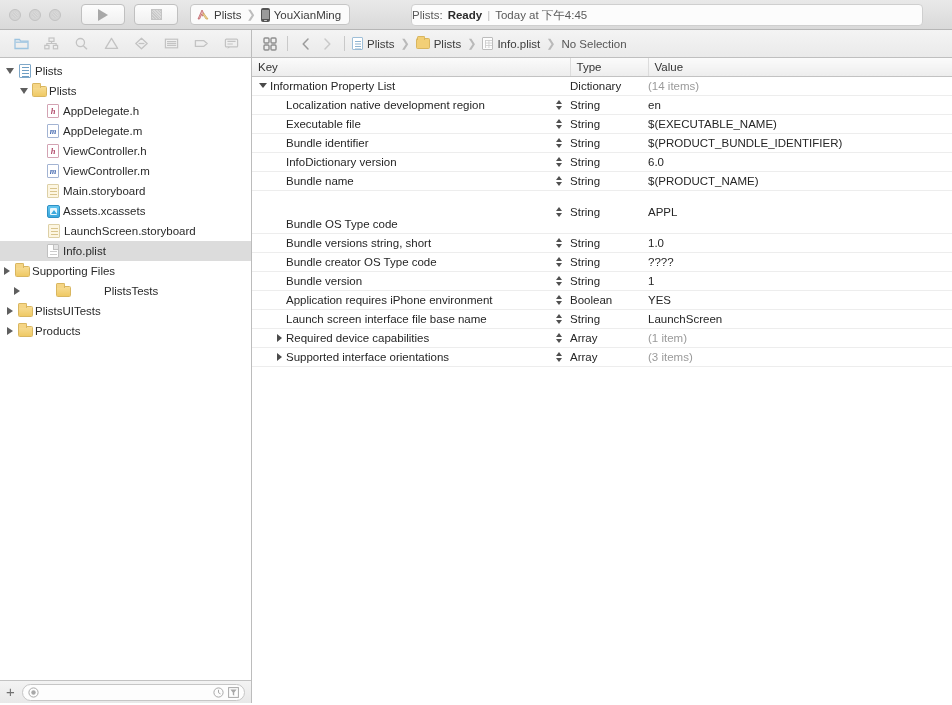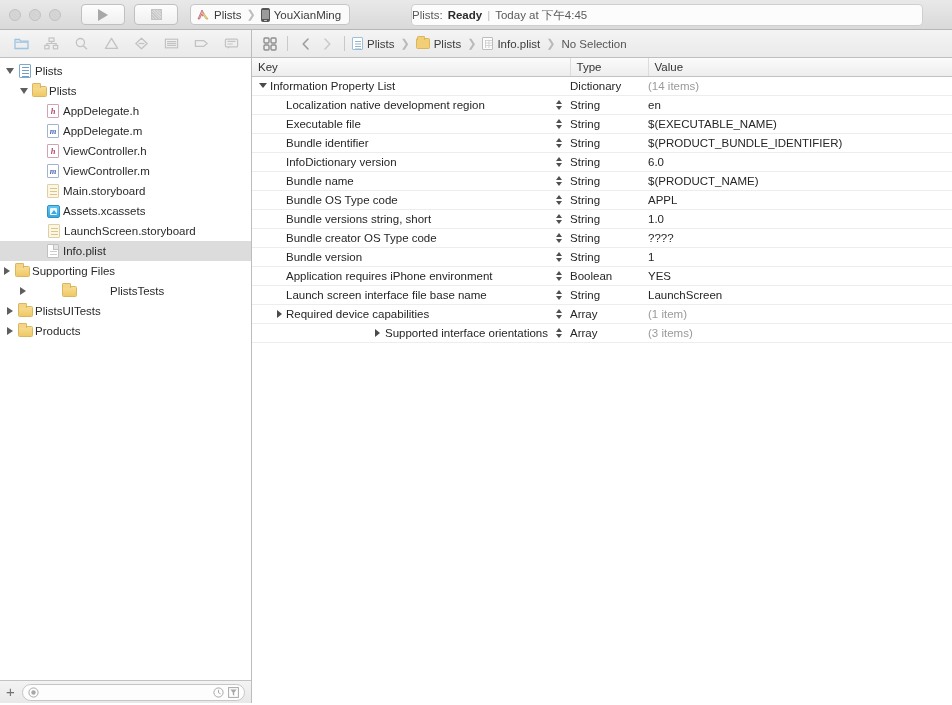--- a/index.html
+++ b/index.html
@@ -633,21 +633,21 @@
         </div>
         <div class="row" style="">
           <span class="tw">
             <span class="tri-right"></span>
           </span>
           <span class="ti">
             <span class="ico-folder"></span>
           </span>
           <span class="lbl">Supporting Files</span>
         </div>
-        <div class="row" style="padding-left: 16px; gap: 31px;">
+        <div class="row" style="padding-left: 10px; gap: 31px;">
           <span class="tw">
             <span class="tri-right"></span>
           </span>
           <span class="ti">
             <span class="ico-folder"></span>
           </span>
           <span class="lbl">PlistsTests</span>
         </div>
         <div class="row" style="padding-left: 3px;">
           <span class="tw">
@@ -794,21 +794,21 @@
               <span class="stepper">
                 <span class="st-up"></span>
                 <span class="st-dn"></span>
               </span>
             </td>
             <td class="c-type">String</td>
             <td class="c-val">$(PRODUCT_NAME)</td>
           </tr>
           <tr>
             <td class="c-key">
-              <div class="keycell" style="padding-left: 20px;">
+              <div class="keycell" style="padding-left: 20px; margin-top: 24px;">
                 <span class="disc"></span>
                 <span>Bundle OS Type code</span>
               </div>
             </td>
             <td class="c-step">
               <span class="stepper">
                 <span class="st-up"></span>
                 <span class="st-dn"></span>
               </span>
             </td>
@@ -908,21 +908,21 @@
               <span class="stepper">
                 <span class="st-up"></span>
                 <span class="st-dn"></span>
               </span>
             </td>
             <td class="c-type">Array</td>
             <td class="c-val muted">(1 item)</td>
           </tr>
           <tr>
             <td class="c-key">
-              <div class="keycell" style="padding-left: 20px; justify-content: flex-end;">
+              <div class="keycell" style="padding-left: 20px;">
                 <span class="disc">
                   <span class="d-right"></span>
                 </span>
                 <span>Supported interface orientations</span>
               </div>
             </td>
             <td class="c-step">
               <span class="stepper">
                 <span class="st-up"></span>
                 <span class="st-dn"></span>

